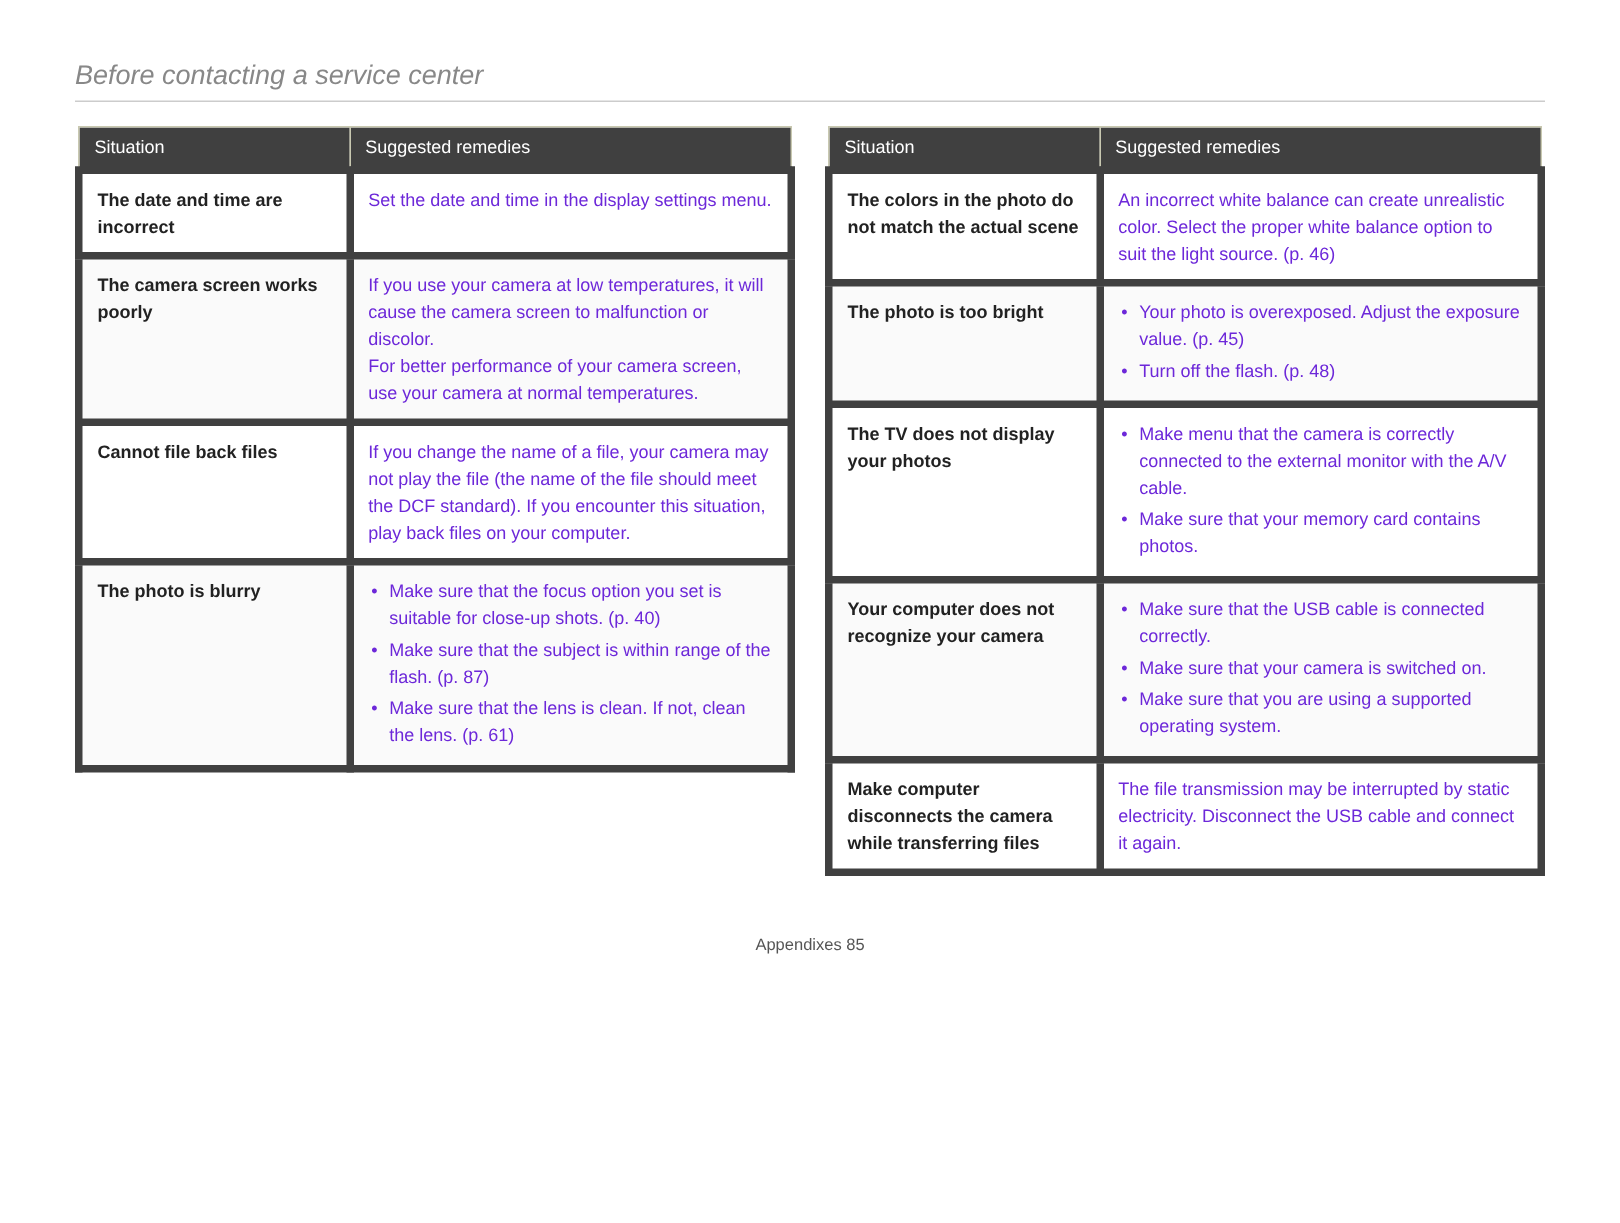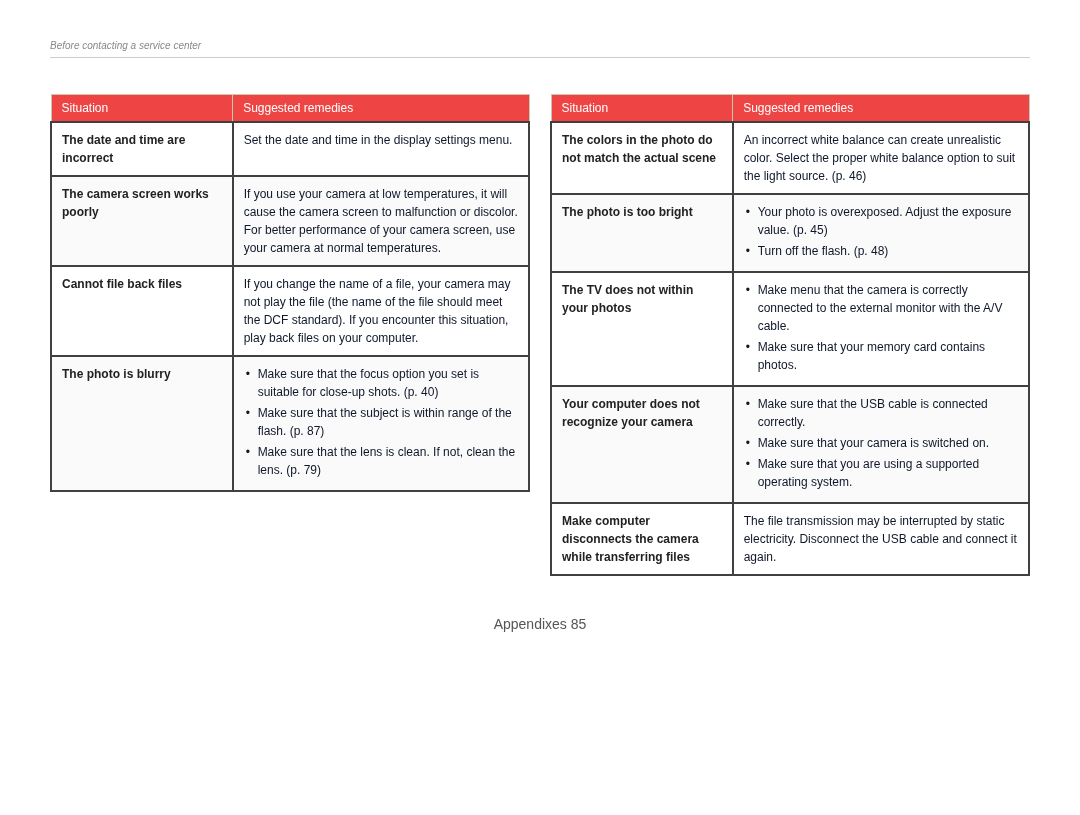--- a/index.html
+++ b/index.html
@@ -6,85 +6,85 @@
     body {
       background: #fff;
       font-family: Arial, sans-serif;
       font-size: 12px;
       color: #333;
       width: 1080px;
       min-height: 815px;
       padding: 40px 50px 40px 50px;
     }
     .page-title {
-      font-size: 10px;
+      font-size: 18px;
       color: #888;
       font-style: italic;
       border-bottom: 1px solid #ccc;
       padding-bottom: 6px;
-      margin-bottom: 36px;
+      margin-bottom: 16px;
     }
     .tables-wrapper {
       display: flex;
       gap: 20px;
     }
     .table-section {
       flex: 1;
     }
     table {
       width: 100%;
       border-collapse: collapse;
       font-size: 12px;
     }
     thead tr th {
-      background-color: #ef4444;
+      background-color: #404040;
       color: #fff;
       padding: 6px 10px;
       font-weight: normal;
       text-align: left;
       border: 1px solid #c8c8b0;
     }
     tbody tr td {
       padding: 8px 10px;
-      border: 2px solid #404040;
+      border: 5px solid #404040;
       vertical-align: top;
       line-height: 1.5;
       margin-top: 17px;
     }
     tbody tr:nth-child(even) td {
       background-color: #fafafa;
     }
     td.situation {
       font-weight: bold;
       width: 38%;
       color: #222;
     }
     td.remedy {
       width: 62%;
-      color: #0f172a;
+      color: #6d28d9;
     }
     ul.remedy-list {
       list-style: none;
       padding: 0;
       margin: 0;
     }
     ul.remedy-list li {
       padding-left: 14px;
       position: relative;
       margin-bottom: 3px;
     }
     ul.remedy-list li::before {
       content: "•";
       position: absolute;
       left: 2px;
     }
     .footer {
       text-align: center;
       margin-top: 40px;
-      font-size: 14px;
+      font-size: 11px;
       color: #555;
     }
   </style>
 </head>
 <body>
 
 <div class="page-title">Before contacting a service center</div>
 
 <div class="tables-wrapper">
 
@@ -108,21 +108,21 @@
           <tr>
             <td class="situation">Cannot file back files</td>
             <td class="remedy">If you change the name of a file, your camera may not play the file (the name of the file should meet the DCF standard). If you encounter this situation, play back files on your computer.</td>
           </tr>
           <tr>
             <td class="situation">The photo is blurry</td>
             <td class="remedy">
               <ul class="remedy-list">
                 <li>Make sure that the focus option you set is suitable for close-up shots. (p. 40)</li>
                 <li>Make sure that the subject is within range of the flash. (p. 87)</li>
-                <li>Make sure that the lens is clean. If not, clean the lens. (p. 79)</li>
+                <li>Make sure that the lens is clean. If not, clean the lens. (p. 61)</li>
               </ul>
             </td>
           </tr>
         </tbody>
     </table>
   </div>
 
   <div class="table-section">
     <table>
       <thead>
@@ -139,21 +139,21 @@
           <tr>
             <td class="situation">The photo is too bright</td>
             <td class="remedy">
               <ul class="remedy-list">
                 <li>Your photo is overexposed. Adjust the exposure value. (p. 45)</li>
                 <li>Turn off the flash. (p. 48)</li>
               </ul>
             </td>
           </tr>
           <tr>
-            <td class="situation">The TV does not within your photos</td>
+            <td class="situation">The TV does not display your photos</td>
             <td class="remedy">
               <ul class="remedy-list">
                 <li>Make menu that the camera is correctly connected to the external monitor with the A/V cable.</li>
                 <li>Make sure that your memory card contains photos.</li>
               </ul>
             </td>
           </tr>
           <tr>
             <td class="situation">Your computer does not recognize your camera</td>
             <td class="remedy">

